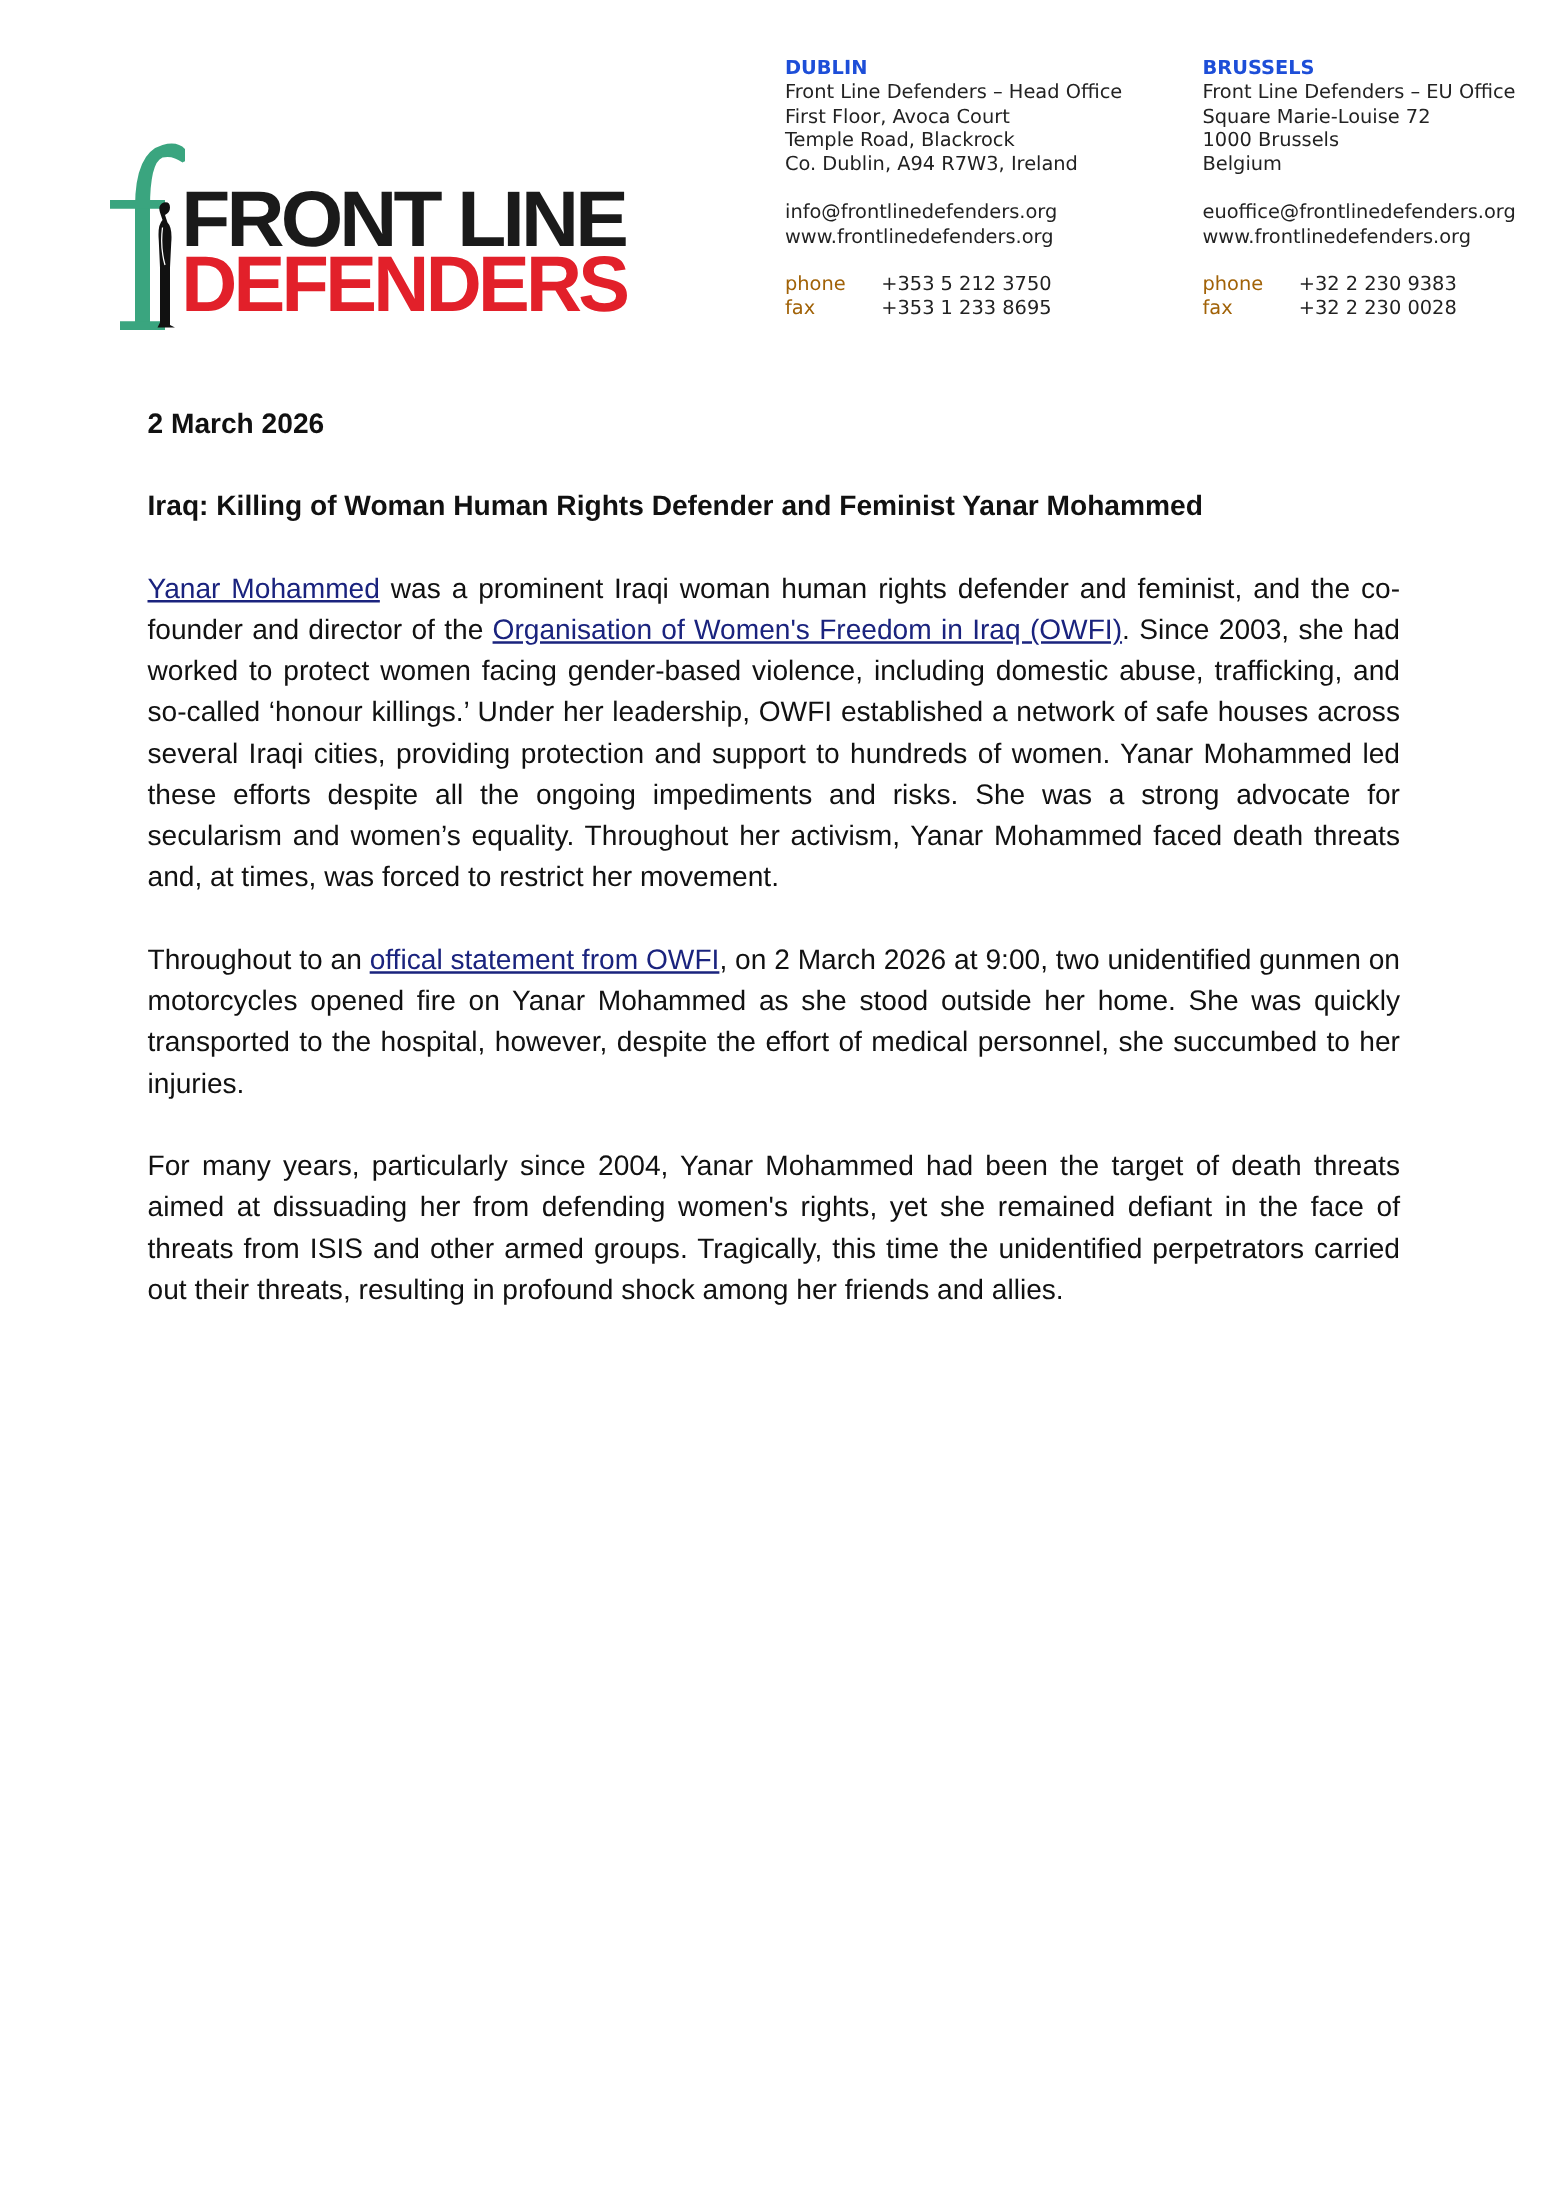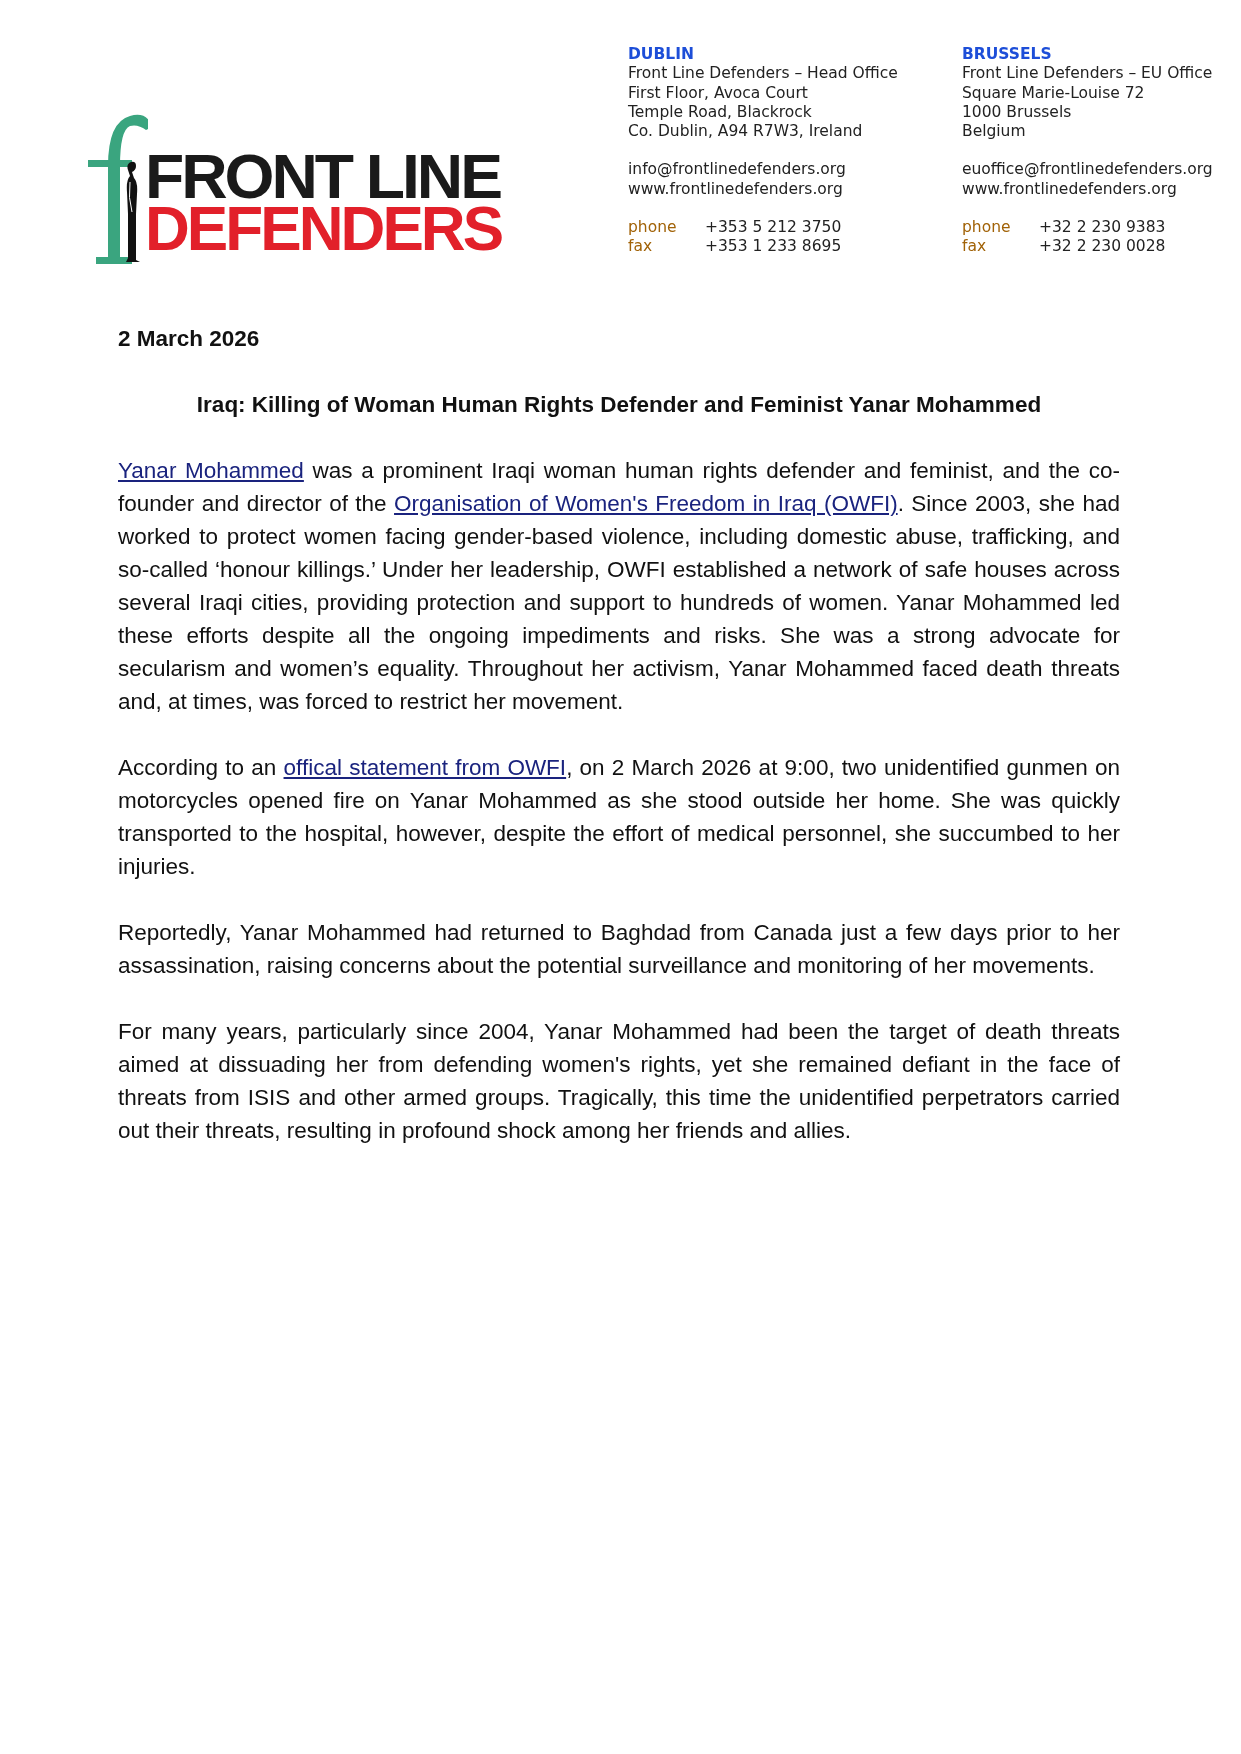--- a/index.html
+++ b/index.html
@@ -18,21 +18,21 @@
     .addr-dublin { left: 628px; }
     .addr-brussels { left: 962px; }
     .addr .city { color: #1d4ed8; font-weight: 700; font-size: 15.5px; }
     .addr .gap { height: 19px; }
     .addr .row { display: flex; }
     .addr .row .lbl { color: #a16207; width: 77px; }
 
     
     .content { position: absolute; left: 118px; top: 322px; width: 1002px; font-family: "Liberation Sans", sans-serif; font-size: 22.5px; color: #111111; }
     .date { line-height: 33px; margin: 0; font-weight: bold; }
-    .title { font-weight: 700; text-align: center; line-height: 33px; margin: 33px 0 0 0; font-size: 22.5px; padding-left: 0; }
+    .title { font-weight: 700; line-height: 33px; margin: 33px 0 0 0; font-size: 22.5px; padding-left: 0; }
     .para { text-align: justify; line-height: 33px; margin: 33px 0 0 0; }
     .link { color: #1a237e; text-decoration: underline; }
     .bold { font-weight: 700; }
   </style>
 </head>
 <body>
 
 <div class="page">
 
   <div class="logo">
@@ -89,19 +89,18 @@
     </div>
   </div>
 
   <div class="content">
     <p class="date">2 March 2026</p>
     <p class="title">Iraq: Killing of Woman Human Rights Defender and Feminist Yanar Mohammed</p>
 
 
     <p class="para"><a class="link">Yanar Mohammed</a><span> was a prominent Iraqi woman human rights defender and feminist, and the co-founder and director of the </span><a class="link">Organisation of Women's Freedom in Iraq (OWFI)</a><span>. Since 2003, she had worked to protect women facing gender-based violence, including domestic abuse, trafficking, and so-called ‘honour killings.’ Under her leadership, OWFI established a network of safe houses across several Iraqi cities, providing protection and support to hundreds of women. Yanar Mohammed led these efforts despite all the ongoing impediments and risks. She was a strong advocate for secularism and women’s equality. Throughout her activism, Yanar Mohammed faced death threats and, at times, was forced to restrict her movement.</span></p>
 
-    <p class="para"><span>According to an </span><a class="link">offical statement from OWFI</a><span>, on 2 March 2026 at 9:00, two unidentified gunmen on motorcycles opened fire on Yanar Mohammed as she stood outside her home. She was quickly transported to the hospital, however, despite the effort of medical personnel, she succumbed to her injuries.</span></p>
+    <p class="para"><span>Throughout to an </span><a class="link">offical statement from OWFI</a><span>, on 2 March 2026 at 9:00, two unidentified gunmen on motorcycles opened fire on Yanar Mohammed as she stood outside her home. She was quickly transported to the hospital, however, despite the effort of medical personnel, she succumbed to her injuries.</span></p>
 
-    <p class="para">Reportedly, Yanar Mohammed had returned to Baghdad from Canada just a few days prior to her assassination, raising concerns about the potential surveillance and monitoring of her movements.</p>
     <p class="para">For many years, particularly since 2004, Yanar Mohammed had been the target of death threats aimed at dissuading her from defending women's rights, yet she remained defiant in the face of threats from ISIS and other armed groups. Tragically, this time the unidentified perpetrators carried out their threats, resulting in profound shock among her friends and allies.</p>
   </div>
 
 </div>
 
 </body></html>

